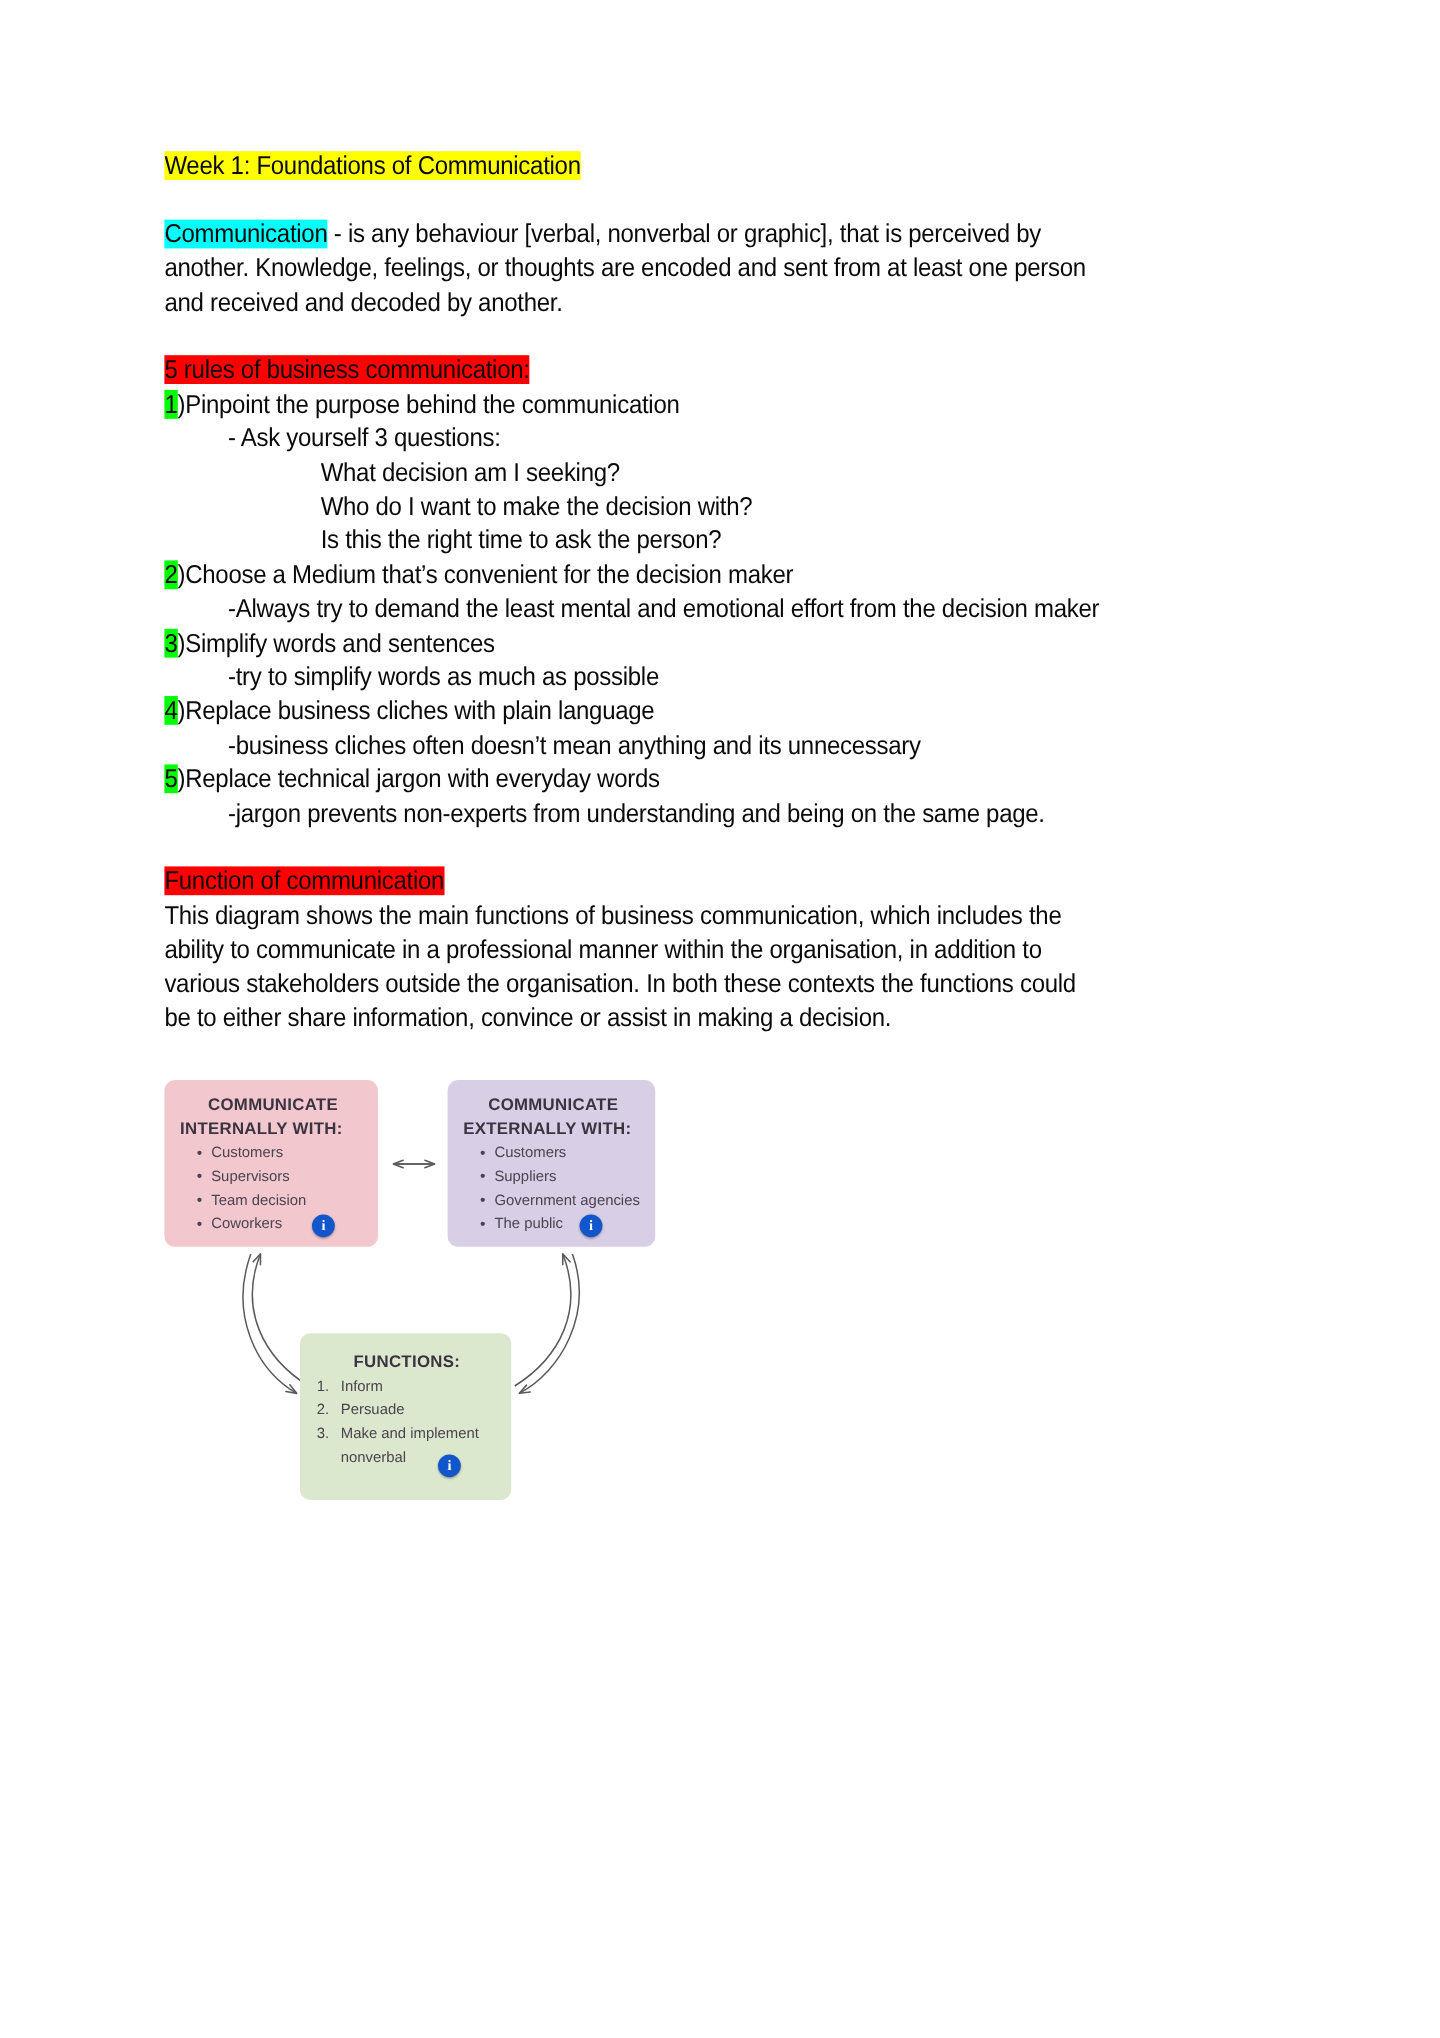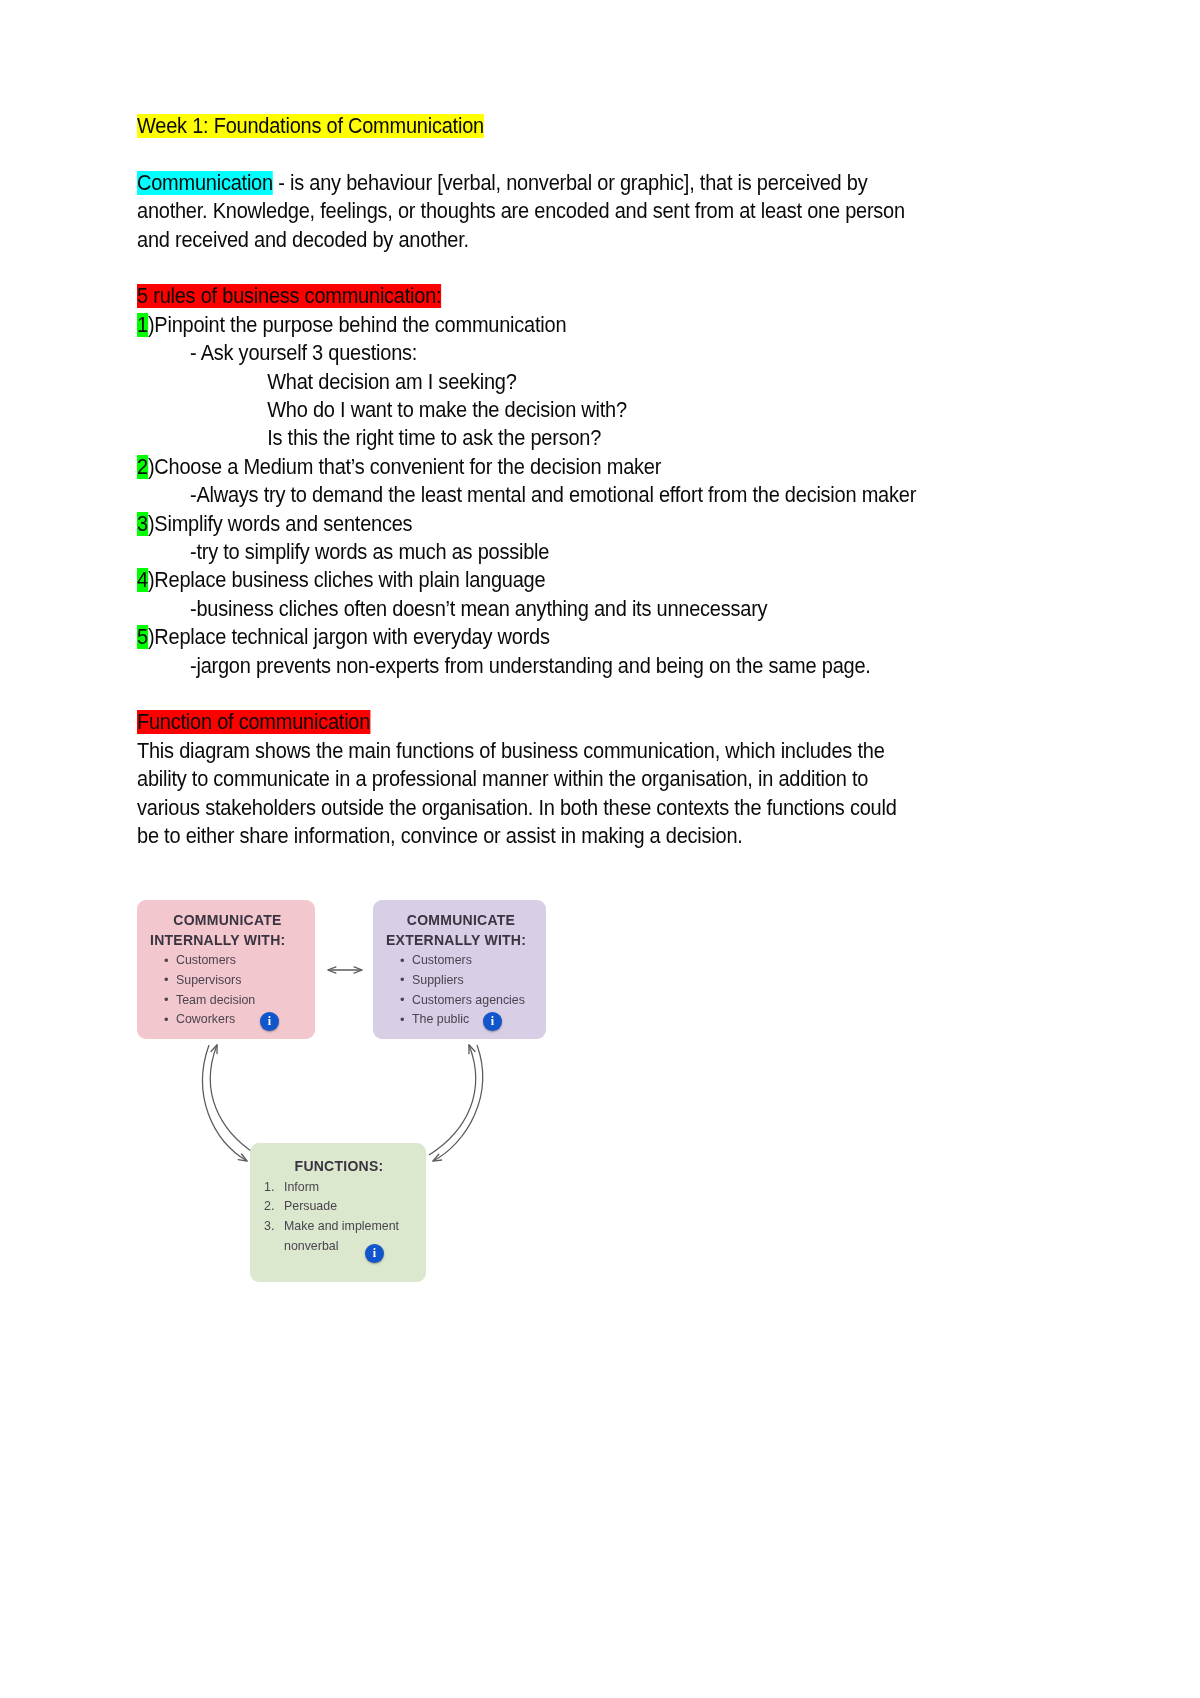--- a/index.html
+++ b/index.html
@@ -21,21 +21,21 @@
     position: absolute;
     left: 0; top: 0;
     width: 1200px;
     height: 1698px;
     background: #fff;
   }
 
   .doc {
     position: absolute;
     left: 137px;
-    top: 112px;
+    top: 124px;
     width: 840px;
   }
 
   
   .note-text {
     font-family: "Liberation Sans", sans-serif;
     font-size: 21.5px;
     line-height: 28.4px;
     letter-spacing: -0.25px;
     color: #0a0a0a;
@@ -131,21 +131,20 @@
     left: 236px; top: 7px;
     width: 173px; height: 139px;
     background: #d8cee6;
     padding: 11px 10px 0 13px;
   }
   #box-functions {
     left: 113px; top: 218px;
     width: 176px; height: 139px;
     background: #dce8cd;
     padding: 14px 10px 0 12px;
-    margin-top: 32px;
   }
 
   .info-badge {
     position: absolute;
     width: 19px;
     height: 19px;
     border-radius: 50%;
     background: #1256cc;
     color: #ffffff;
     font-size: 12px;
@@ -245,21 +244,21 @@
       </ul>
       <span class="info-badge" id="badge-internal">i</span>
     </div>
 
     <div class="dbox" id="box-external">
       <span class="dtitle center">COMMUNICATE</span>
       <span class="dtitle">EXTERNALLY WITH:</span>
       <ul>
         <li>Customers</li>
         <li>Suppliers</li>
-        <li>Customers agencies</li>
+        <li>Government agencies</li>
         <li>The public</li>
       </ul>
       <span class="info-badge" id="badge-external">i</span>
     </div>
 
     <div class="dbox" id="box-functions">
       <span class="dtitle center">FUNCTIONS:</span>
       <ol>
         <li>Inform</li>
         <li>Persuade</li>

